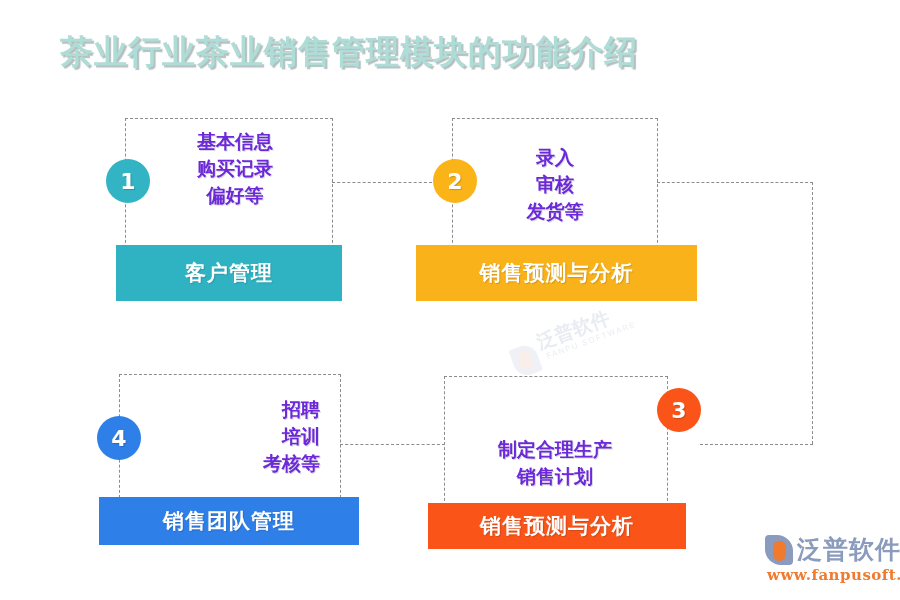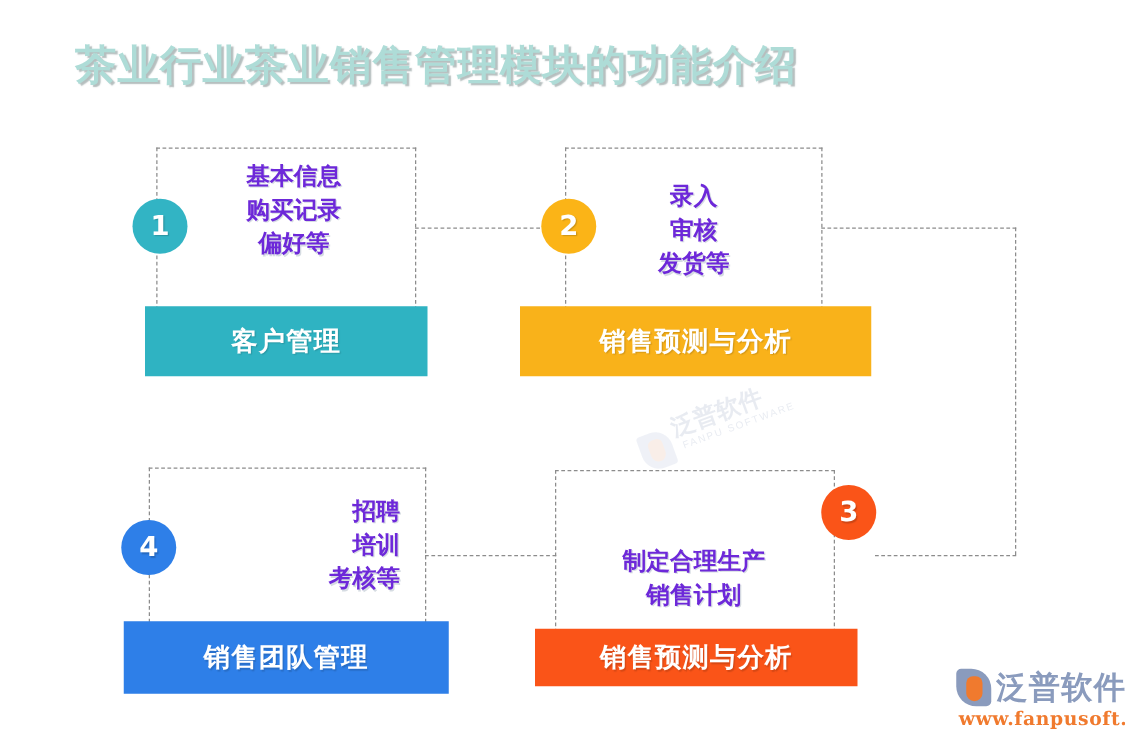--- a/index.html
+++ b/index.html
@@ -242,21 +242,21 @@
     <div class="badge" style="left:657px; top:388px; background:#fa5418;">3</div>
     <div class="bar" style="left:428px; top:503px; width:258px; height:46px; background:#fa5418;">销售预测与分析</div>
   </div>
 
   <div class="group">
     <div class="dashed-box" style="left:119px; top:374px; width:222px; height:134px;"></div>
     <div class="group-text" style="left:140px; top:396px; width:180px;text-align:right;">招聘
 培训
 考核等</div>
     <div class="badge" style="left:97px; top:416px; background:#2e7fe8;">4</div>
-    <div class="bar" style="left:99px; top:497px; width:260px; height:58px; background:#2e7fe8;">销售团队管理</div>
+    <div class="bar" style="left:99px; top:497px; width:260px; height:48px; background:#2e7fe8;">销售团队管理</div>
   </div>
 
   <div class="logo">
     <div class="logo-mark"></div>
     <div class="logo-cn">泛普软件</div>
     <div class="logo-url">www.fanpusoft.com</div>
   </div>
 
 </div>
 

